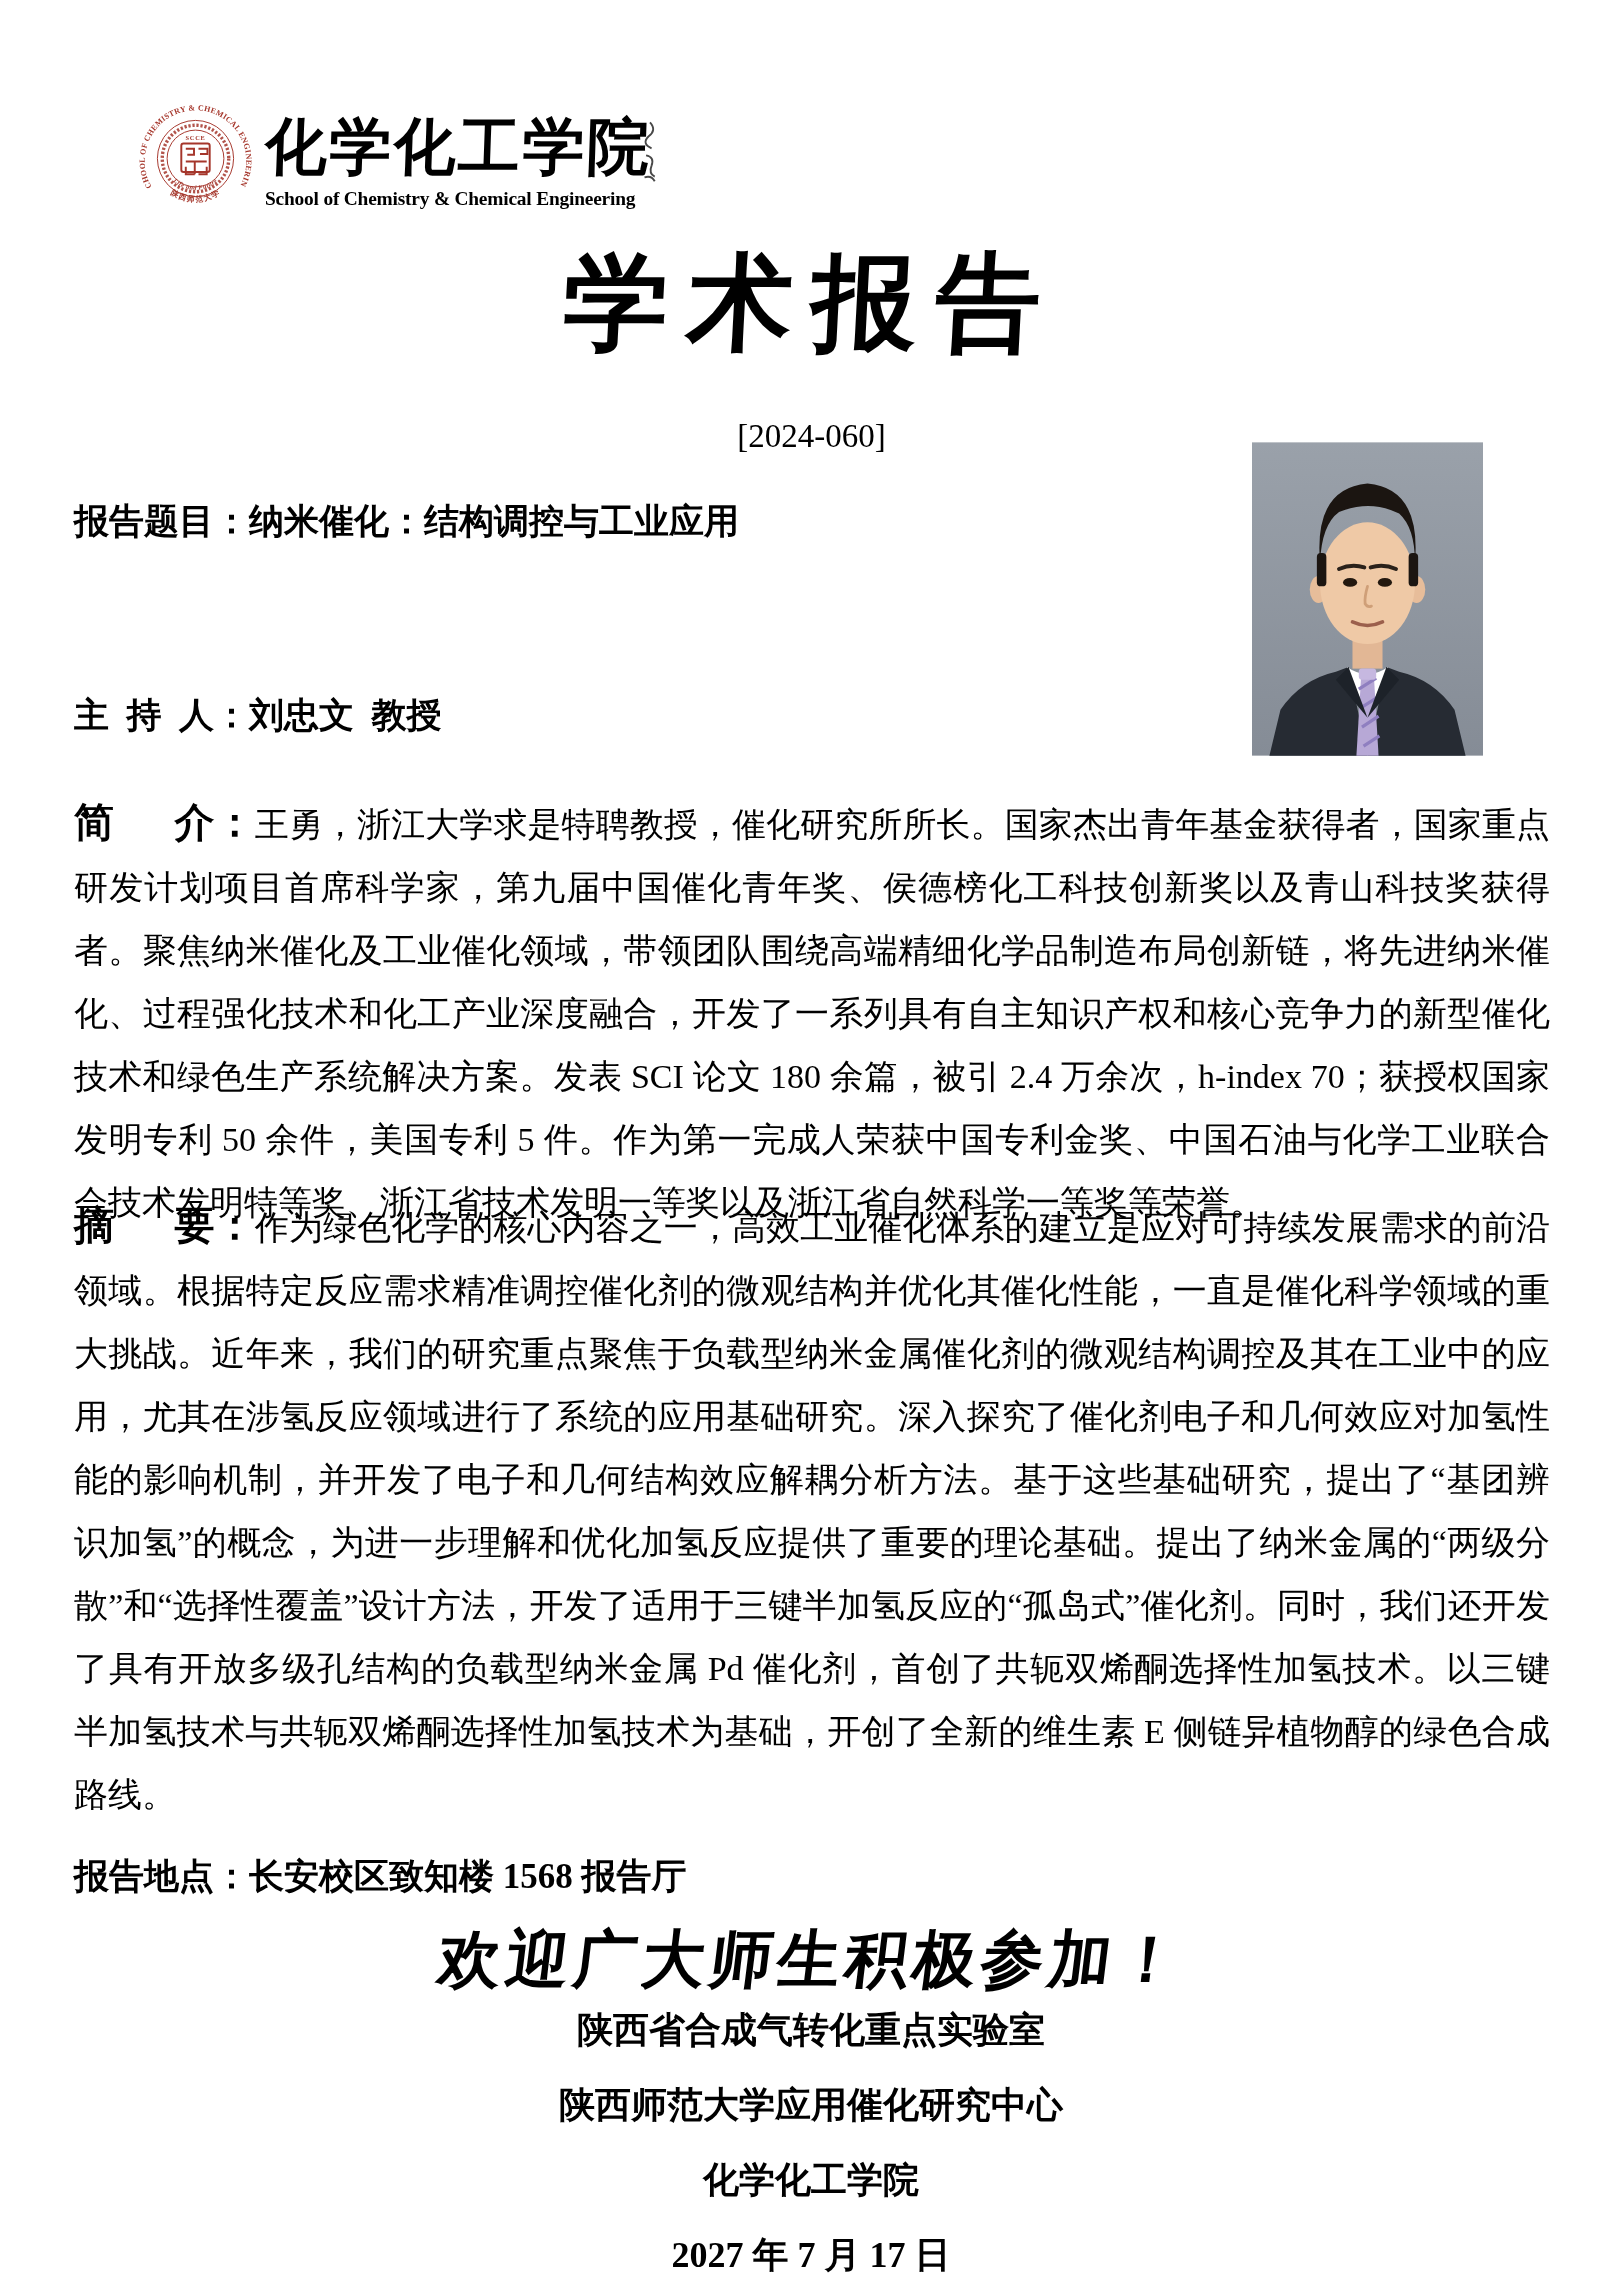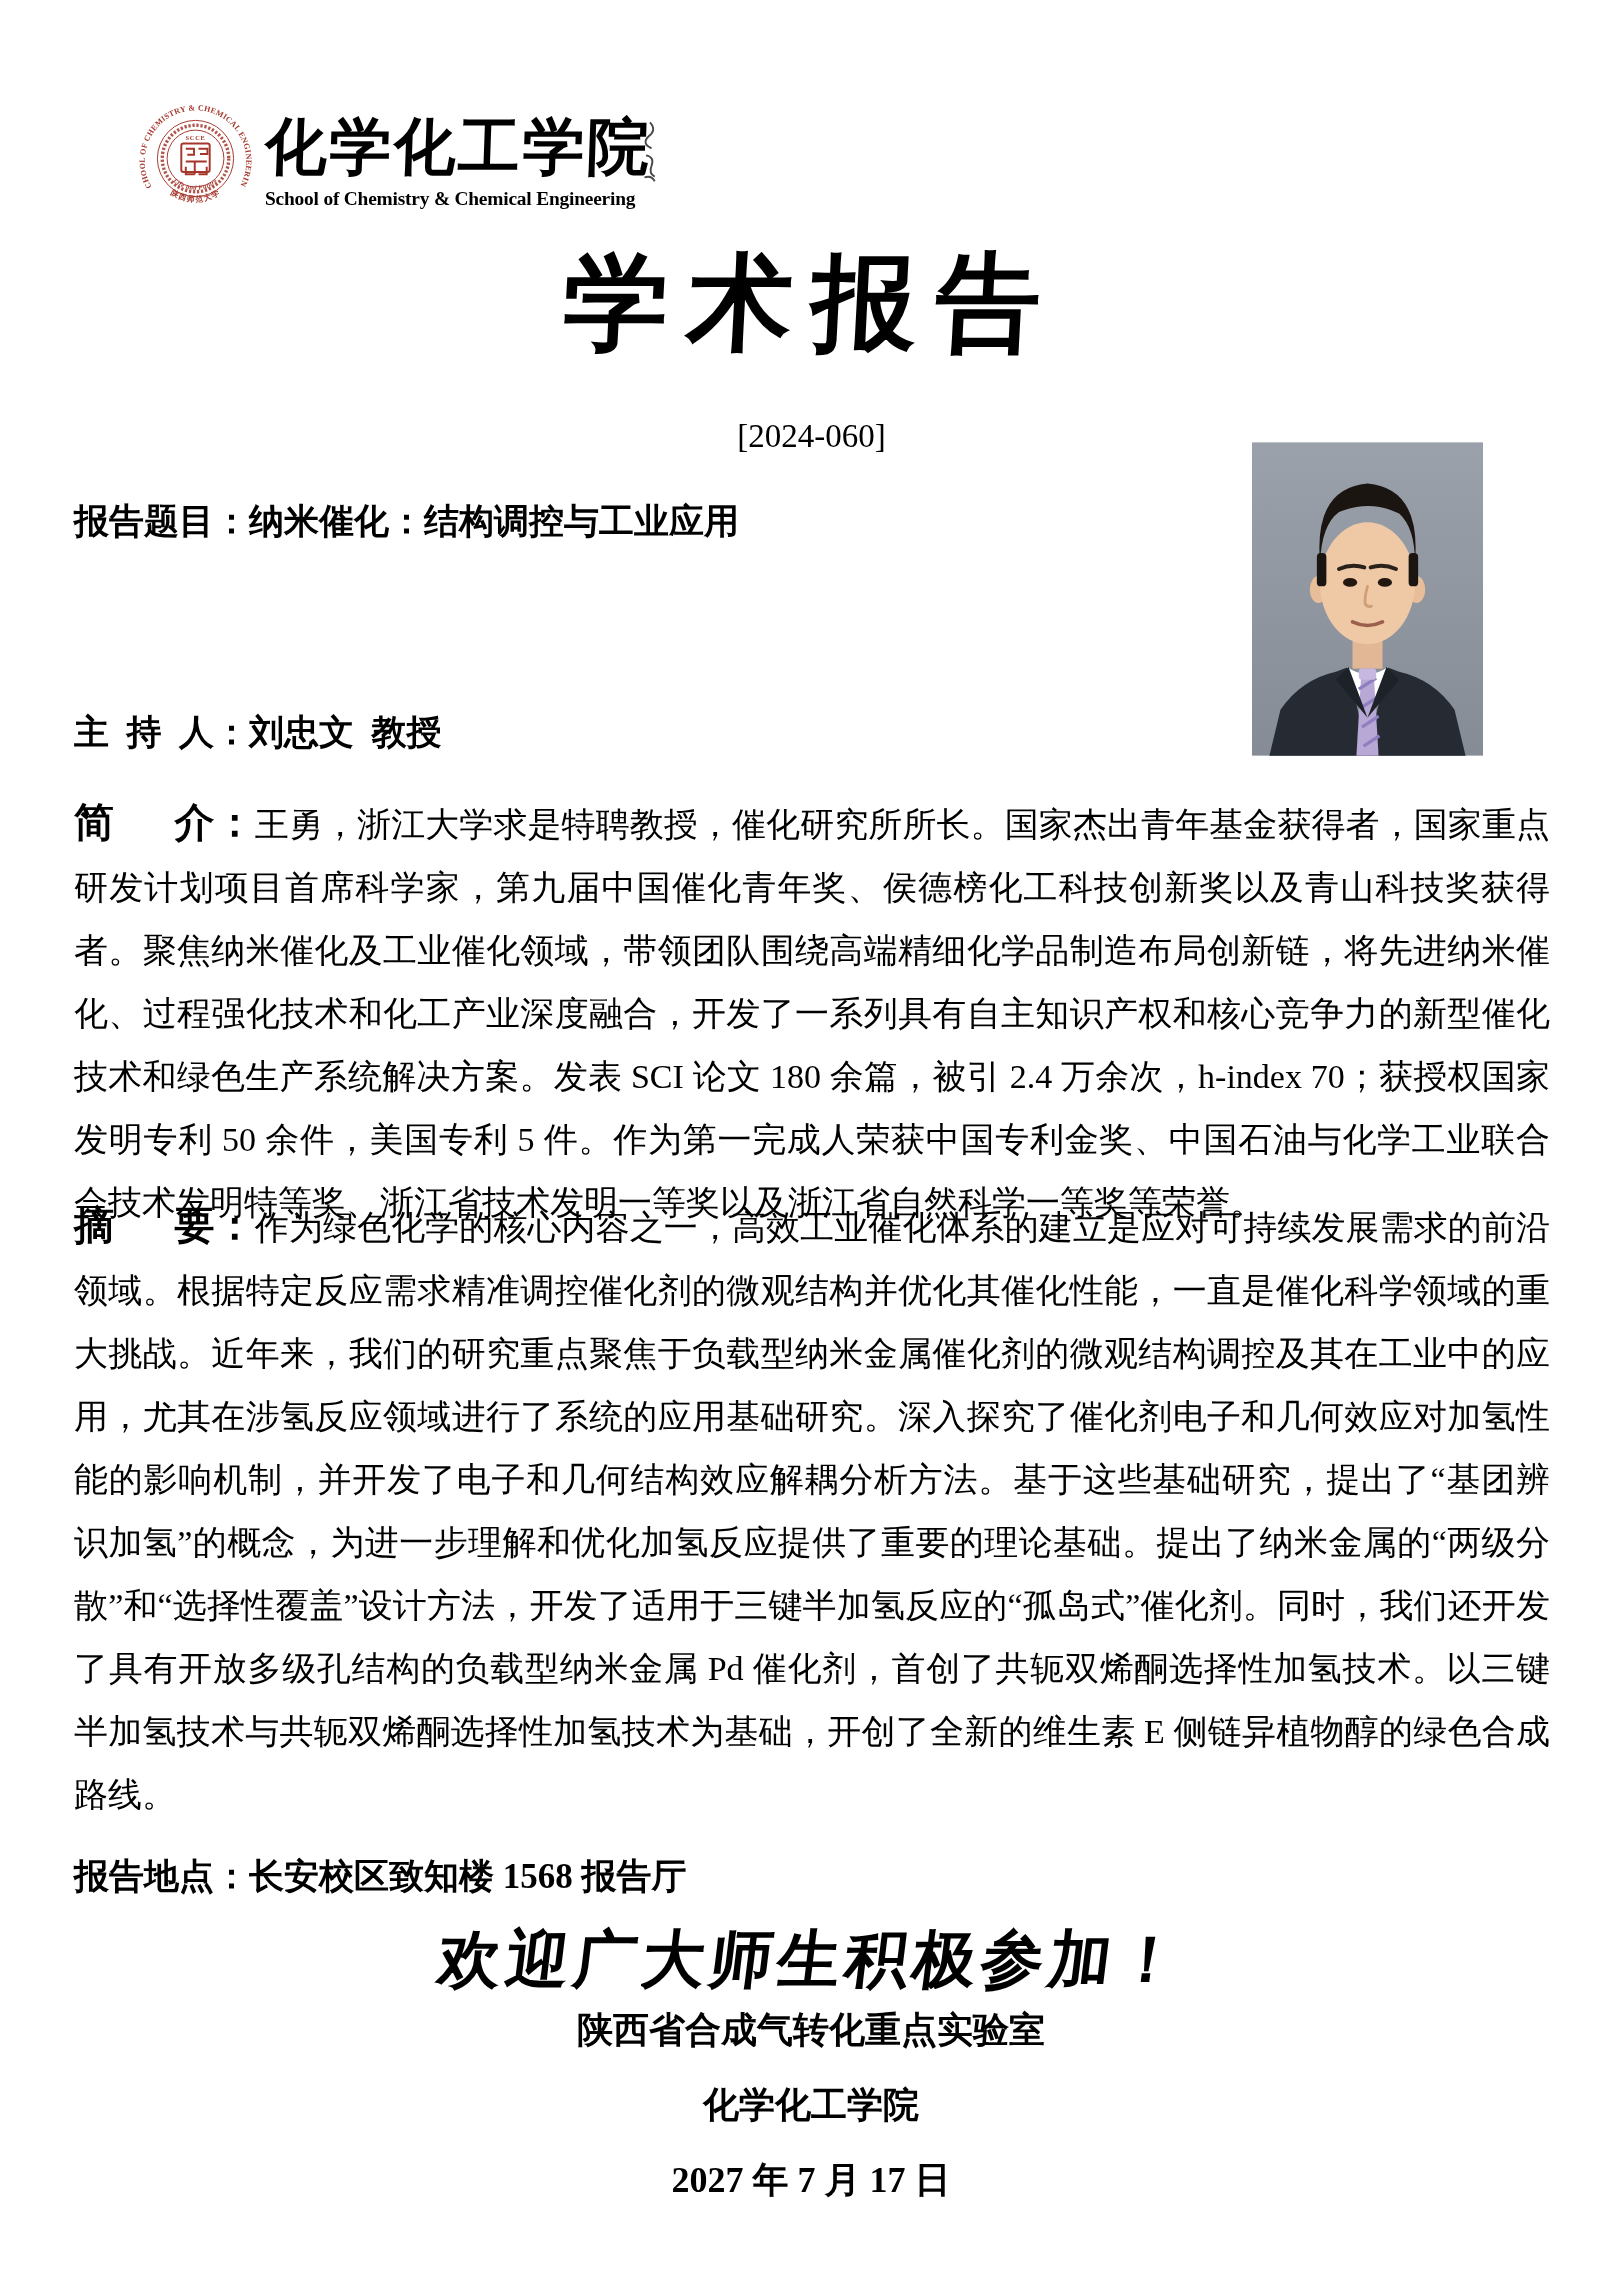--- a/index.html
+++ b/index.html
@@ -30,21 +30,21 @@
     transform:skewX(-3deg);
   }
   .serial { position:absolute; left:0; top:418px; width:100%; text-align:center; font-size:33px; }
   
   .photo { position:absolute; left:1252px; top:442px; width:231px; height:314px; }
   
   .line { position:absolute; left:74px; font-size:35px; font-weight:bold; white-space:pre-wrap; }
   .line .reg { font-weight:normal; }
   .line-topic   { top:498px; }
   .line-speaker { top:604px; }
-  .line-host    { top:709px; }
+  .line-host    { top:692px; }
   
   .para {
     position:absolute; left:74px; width:1476px;
     font-size:34px; line-height:63px; text-align:justify; margin:0;
   }
   .para .plabel { font-size:40px; font-weight:bold; white-space:pre-wrap; }
   .para-bio      { top:791px; }
   .para-abstract { top:1194px; }
   
   .line-time  { top:1758px; }
@@ -131,18 +131,19 @@
 
   <p class="para para-abstract"><span class="plabel">摘      要：</span><span>作为绿色化学的核心内容之一，高效工业催化体系的建立是应对可持续发展需求的前沿领域。根据特定反应需求精准调控催化剂的微观结构并优化其催化性能，一直是催化科学领域的重大挑战。近年来，我们的研究重点聚焦于负载型纳米金属催化剂的微观结构调控及其在工业中的应用，尤其在涉氢反应领域进行了系统的应用基础研究。深入探究了催化剂电子和几何效应对加氢性能的影响机制，并开发了电子和几何结构效应解耦分析方法。基于这些基础研究，提出了“基团辨识加氢”的概念，为进一步理解和优化加氢反应提供了重要的理论基础。提出了纳米金属的“两级分散”和“选择性覆盖”设计方法，开发了适用于三键半加氢反应的“孤岛式”催化剂。同时，我们还开发了具有开放多级孔结构的负载型纳米金属 Pd 催化剂，首创了共轭双烯酮选择性加氢技术。以三键半加氢技术与共轭双烯酮选择性加氢技术为基础，开创了全新的维生素 E 侧链异植物醇的绿色合成路线。</span></p>
 
 
   <div class="line line-venue"><span>报告地点：</span><span>长安校区致知楼 1568 报告厅</span></div>
 
   <div class="welcome">欢迎广大师生积极参加！</div>
 
   <div class="footer">
     <div class="footer-line">陕西省合成气转化重点实验室</div>
+    <div class="footer-line">陕西师范大学应用催化研究中心</div>
     <div class="footer-line">化学化工学院</div>
     <div class="footer-line">2027 年 7 月 17 日</div>
   </div>
 
 </div>
 
 
 </body></html>

